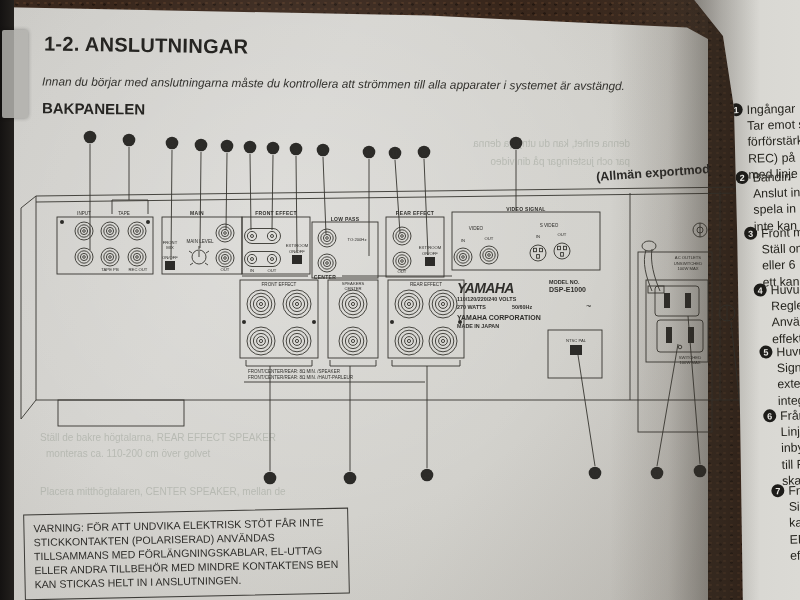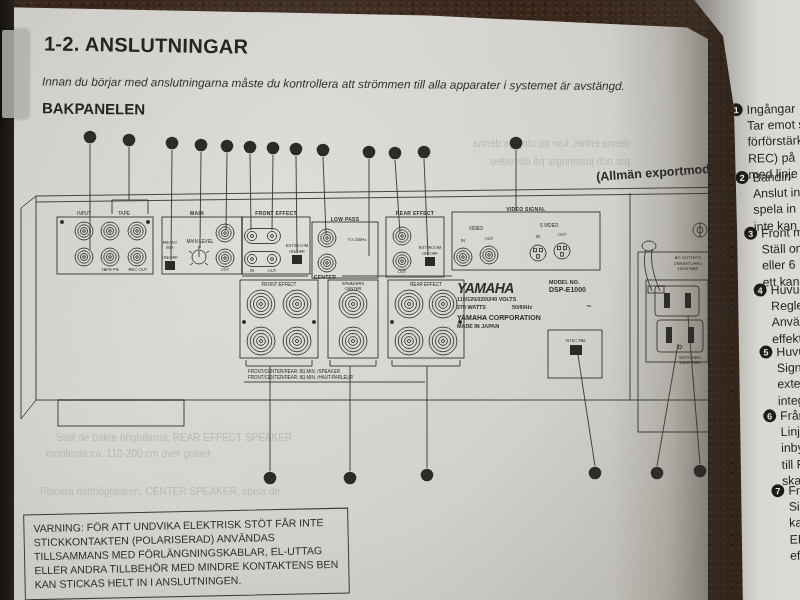--- a/index.html
+++ b/index.html
@@ -65,23 +65,23 @@
 <div class="abs left-edge"></div>
 <div class="abs page-tab"></div>
 
 <div class="abs title">1-2. ANSLUTNINGAR</div>
 <div class="abs intro">Innan du börjar med anslutningarna måste du kontrollera att strömmen till alla apparater i systemet är avstängd.</div>
 <div class="abs subhead">BAKPANELEN</div>
 <div class="abs export">(Allmän exportmod</div>
 
 <div class="ghost mir" style="left:430px;top:138px;width:200px">denna enhet, kan du utnyttja denna</div>
 <div class="ghost mir" style="left:430px;top:156px;width:200px">par och justeringar på din video</div>
-<div class="ghost" style="left:56px;top:432px">Ställ de bakre högtalarna, REAR EFFECT SPEAKER</div>
+<div class="ghost" style="left:40px;top:432px">Ställ de bakre högtalarna, REAR EFFECT SPEAKER</div>
 <div class="ghost" style="left:46px;top:448px">monteras ca. 110-200 cm över golvet</div>
-<div class="ghost" style="left:40px;top:486px">Placera mitthögtalaren, CENTER SPEAKER, spela de</div>
+<div class="ghost" style="left:40px;top:486px">Placera mitthögtalaren, CENTER SPEAKER, mellan de</div>
 
 <svg class="abs diag" viewBox="0 0 800 600">
   <defs>
     <g id="rca">
         <circle r="9"></circle>
         <circle r="6.2"></circle>
         <circle r="3.6"></circle>
         <circle r="1.3"></circle>
       </g>
     <g id="term">

